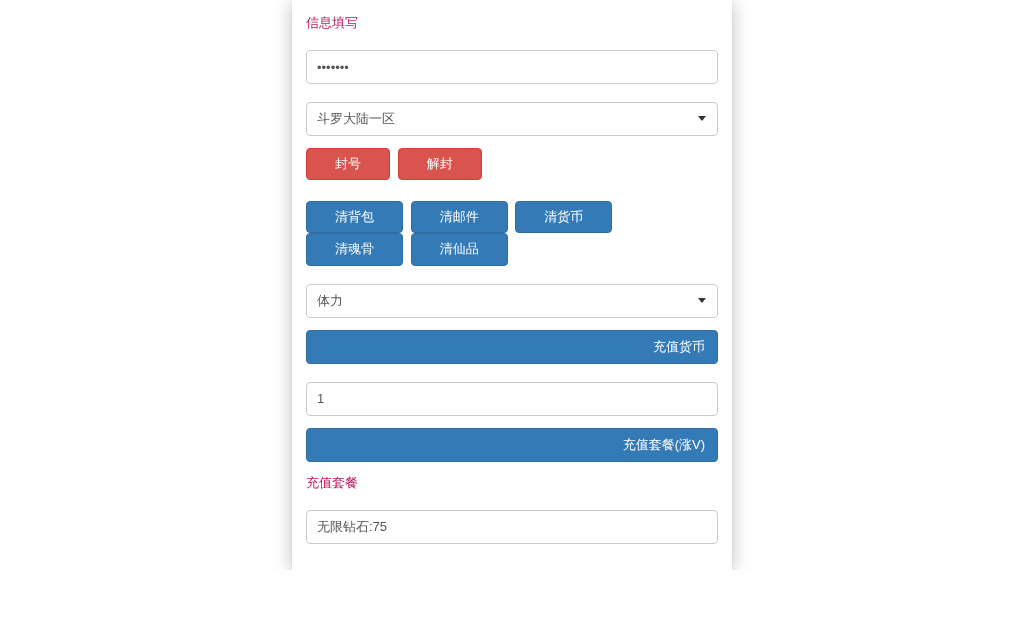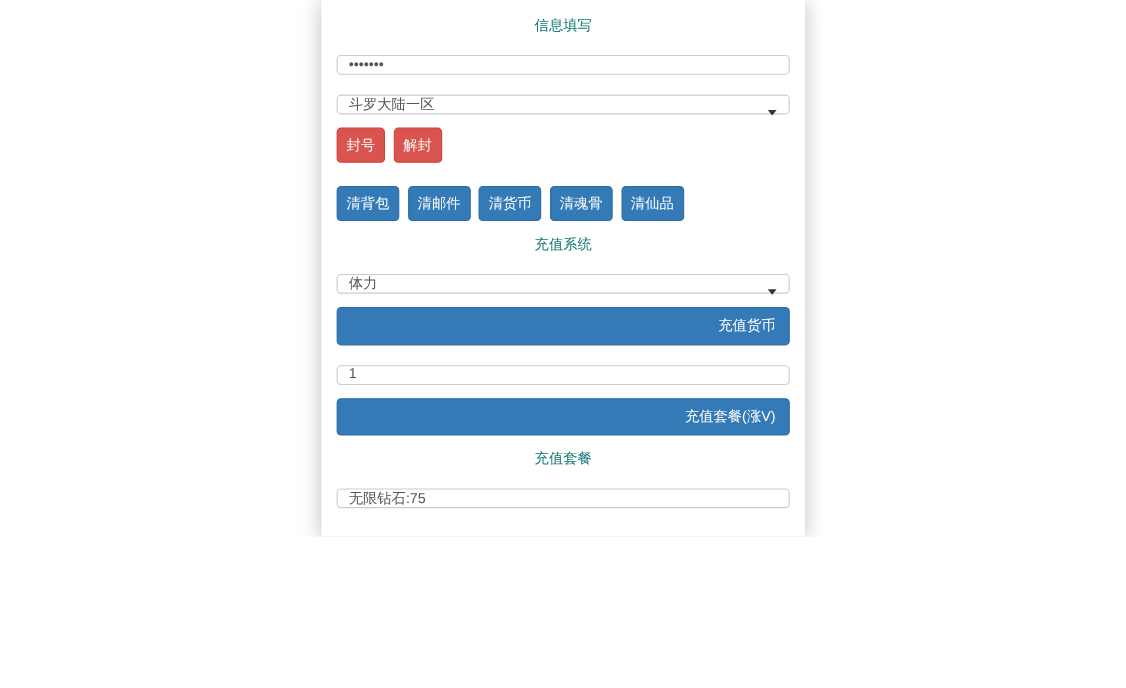--- a/index.html
+++ b/index.html
@@ -21,37 +21,36 @@
       background: #f1f1f1;
       border-bottom: 1px solid #ddd;
       padding: 10px 14px;
       font-weight: 600;
       font-size: 13px;
       color: #222;
     }
     .panel-body { padding: 14px; }
     .section-label {
       font-size: 13px;
-      color: #0f766e;
+      color: #be185d;
       margin-bottom: 4px;
       display: block;
-      text-align: center;
     }
     .form-control {
       display: block;
       width: 100%;
       padding: 7px 10px;
       font-size: 13px;
       line-height: 1.4;
       color: #555;
       background: #fff;
       border: 1px solid #ccc;
       border-radius: 4px;
       margin-bottom: 12px;
-      height: 18px;
+      height: 34px;
       margin-top: 18px;
     }
     .form-control::placeholder { color: #999; }
     .select-wrap { position: relative; }
     .select-wrap .caret {
       position: absolute;
       right: 12px;
       top: 14px;
       width: 0; height: 0;
       border-left: 4px solid transparent;
@@ -59,21 +58,21 @@
       border-top: 5px solid #333;
       pointer-events: none;
     }
     .select-wrap.up .caret {
       border-top: none;
       border-bottom: 5px solid #333;
     }
     .btn-row { margin-bottom: 12px; }
     .btn {
       display: inline-block;
-      padding: 6px 8px;
+      padding: 6px 28px;
       font-size: 13px;
       line-height: 1.4;
       border-radius: 4px;
       border: 1px solid transparent;
       cursor: pointer;
       margin-right: 4px;
       color: #fff;
       user-select: none;
     }
     .btn-danger { background: #d9534f; border-color: #d43f3a; }
@@ -107,21 +106,20 @@
     </div>
 
     <div class="btn-row gap-top">
       <span class="btn btn-primary">清背包</span>
       <span class="btn btn-primary">清邮件</span>
       <span class="btn btn-primary">清货币</span>
       <span class="btn btn-primary">清魂骨</span>
       <span class="btn btn-primary">清仙品</span>
     </div>
 
-    <span class="section-label">充值系统</span>
     <div class="select-wrap">
       <input type="text" class="form-control" readonly="" value="体力" style="">
       <span class="caret"></span>
     </div>
     <span class="btn btn-primary btn-block">充值货币</span>
 
     <input type="text" class="form-control" value="1" style="">
     <span class="btn btn-primary btn-block">充值套餐(涨V)</span>
 
     <span class="section-label">充值套餐</span>

